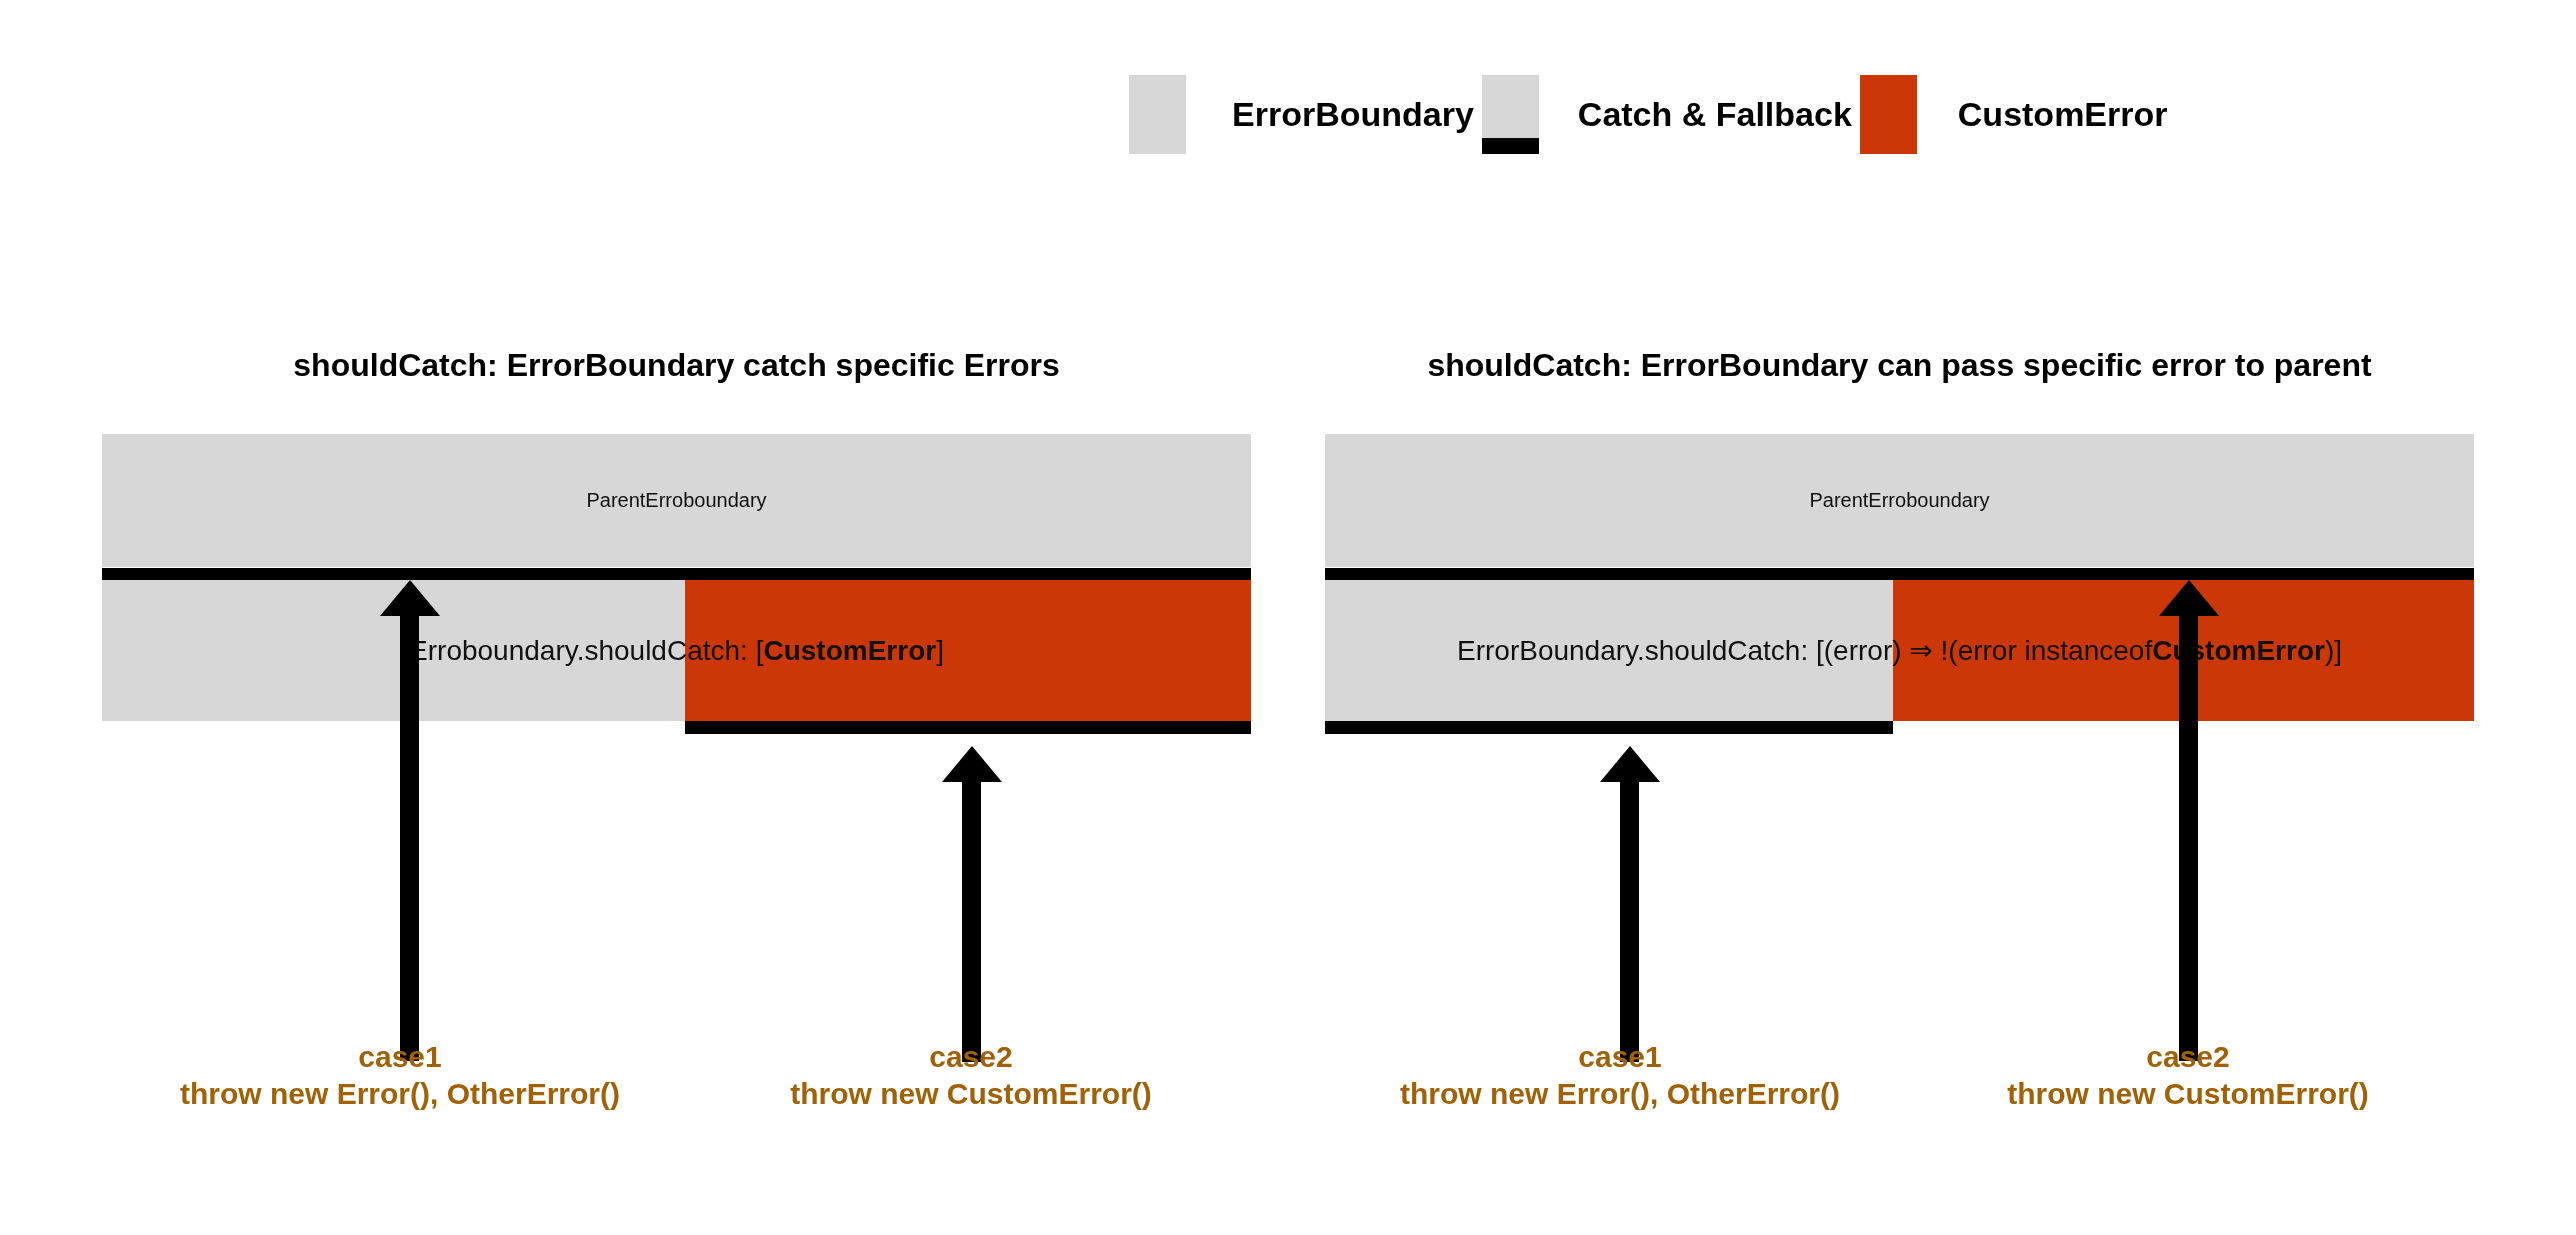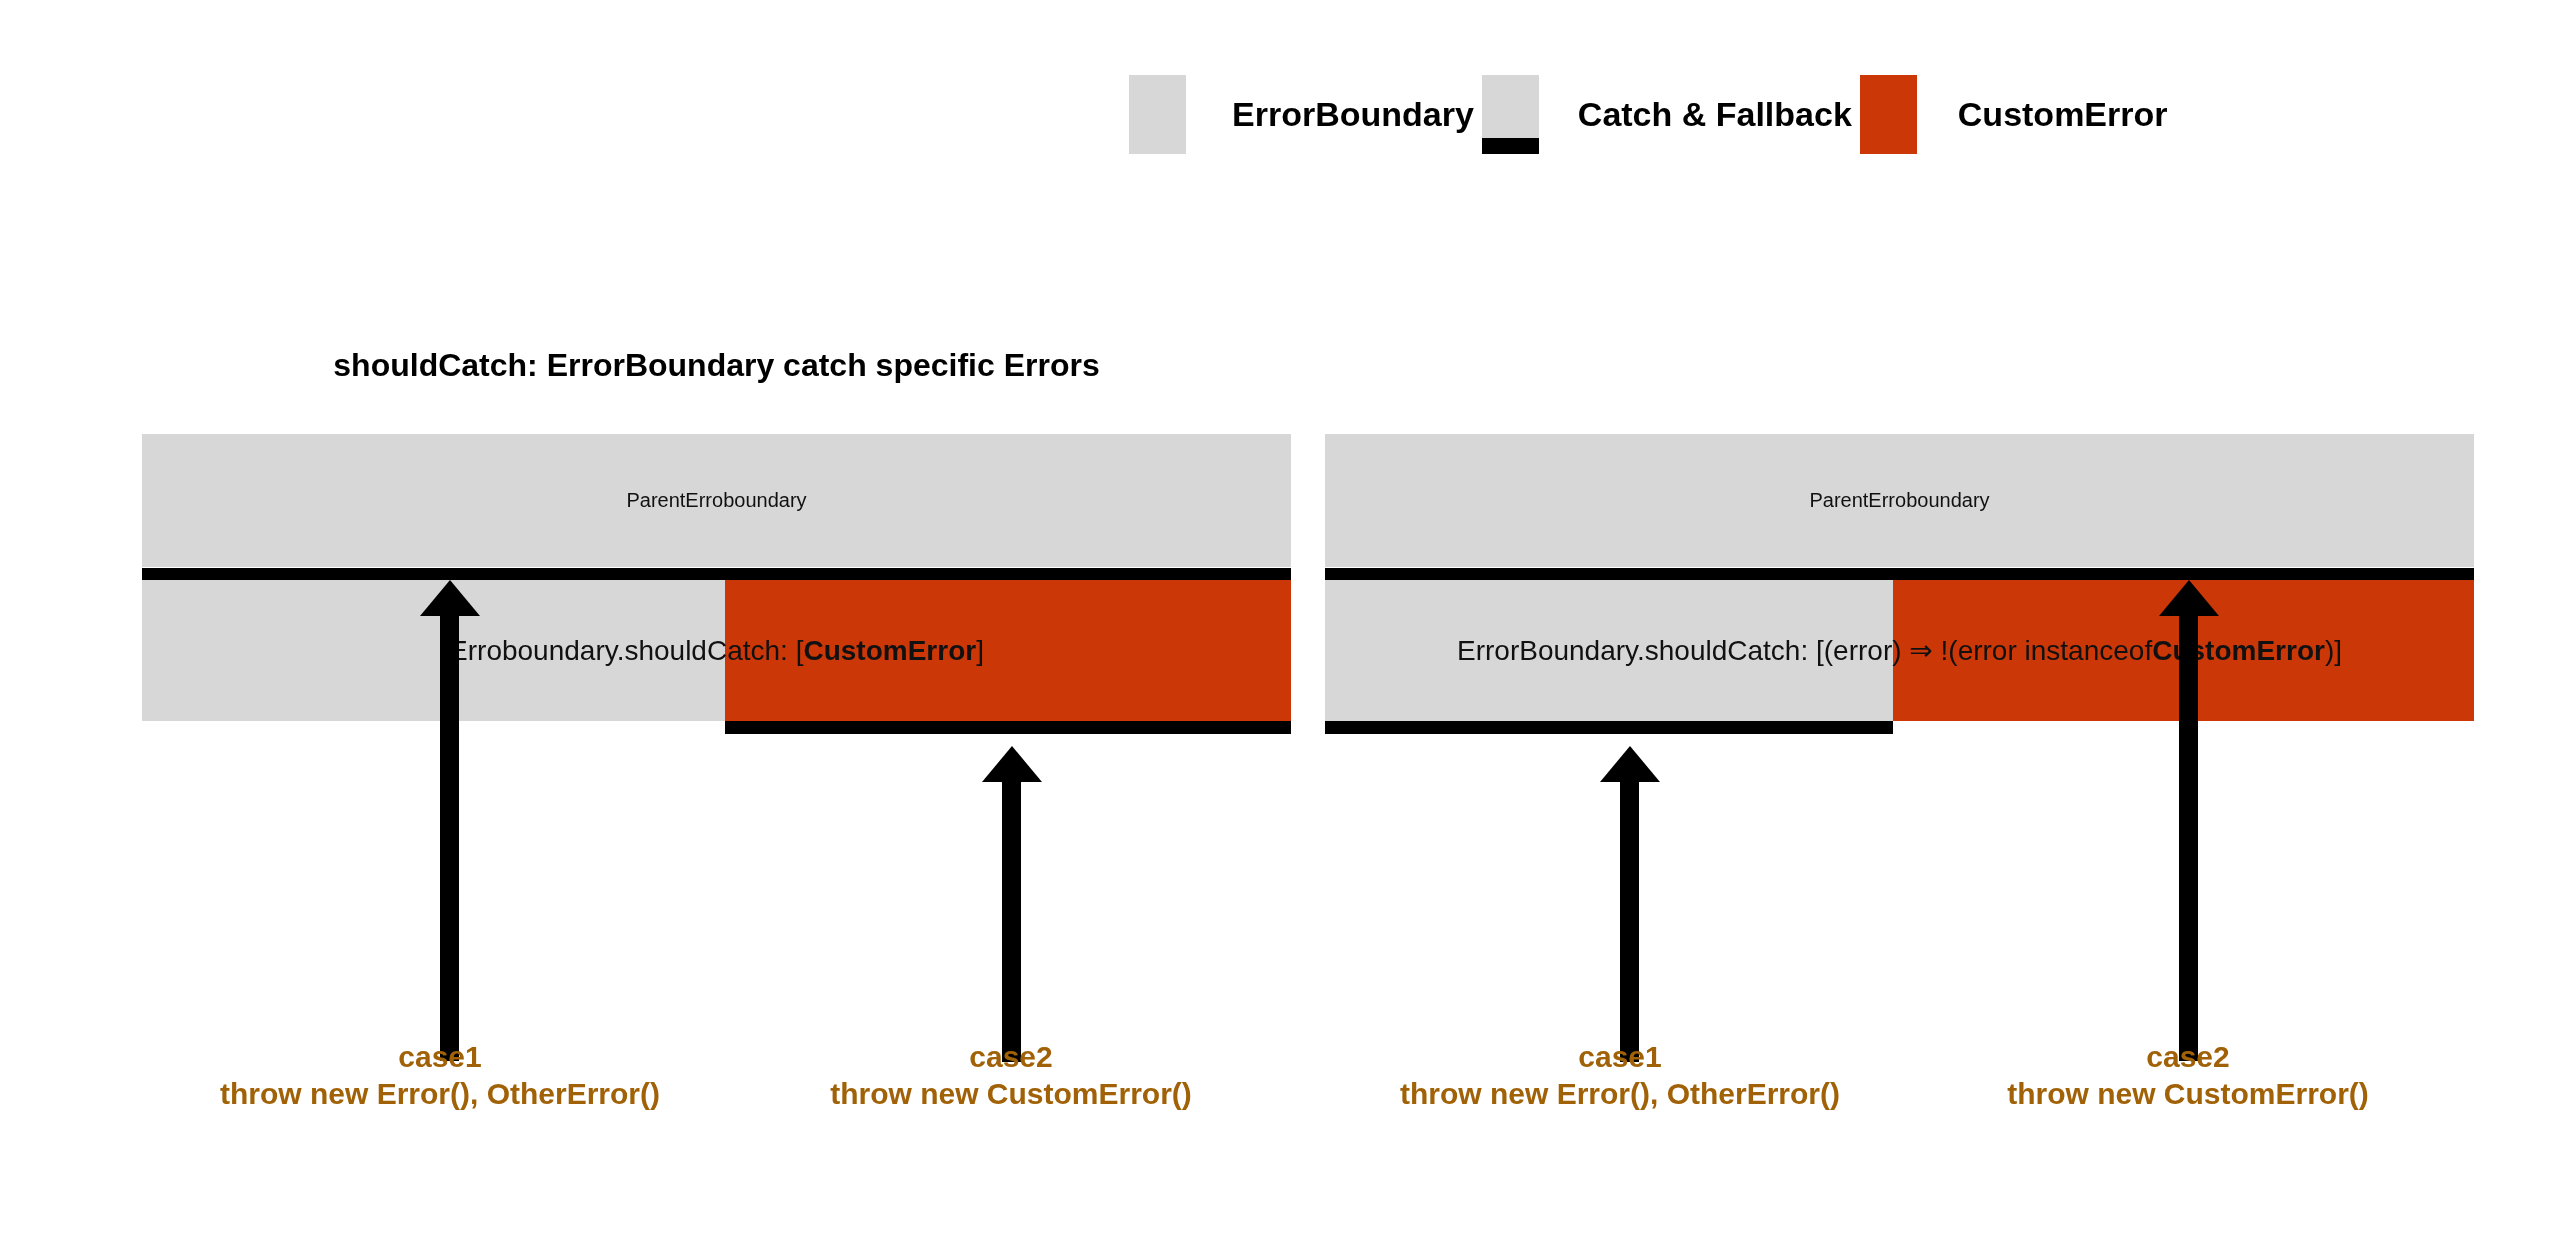--- a/index.html
+++ b/index.html
@@ -100,21 +100,21 @@
       <span class="legend-label">Catch &amp; Fallback</span>
     </div>
 
     <div class="legend-item lg3">
       <div class="swatch swatch-orange"></div>
       <span class="legend-label">CustomError</span>
     </div>
 
   </div>
 
-  <div class="panel" style="left:0;width:1340px;margin-left:40px;">
+  <div class="panel" style="left:0;width:1340px;">
 
     <div class="panel-title" style="left:102px;width:1149px;">shouldCatch: ErrorBoundary catch specific Errors</div>
 
     <div class="parent-box" style="left:102px;width:1149px;">
       <span class="parent-label">ParentErroboundary</span>
     </div>
 
     <div class="divider-bar" style="left:102px;width:1149px;"></div>
 
     <div class="child-row" style="left:102px;width:1149px;">
@@ -137,20 +137,21 @@
     <div class="arrow" style="left:962px;top:781px;height:281px;"></div>
     <div class="caption" style="left:695px;top:1039px;width:552px;">
       <span>case2</span>
       <span class="cap-line2">throw new CustomError()</span>
     </div>
 
   </div>
 
   <div class="panel" style="left:1325px;width:1251px;">
 
+    <div class="panel-title" style="left:0;width:1149px;">shouldCatch: ErrorBoundary can pass specific error to parent</div>
 
     <div class="parent-box" style="left:0;width:1149px;">
       <span class="parent-label">ParentErroboundary</span>
     </div>
 
     <div class="divider-bar" style="left:0;width:1149px;"></div>
 
     <div class="child-row" style="left:0;width:1149px;">
       <div class="child-half child-gray with-underbar" style="left:0;width:568px;"></div>
       <div class="child-half child-orange" style="left:568px;width:581px;"></div>

